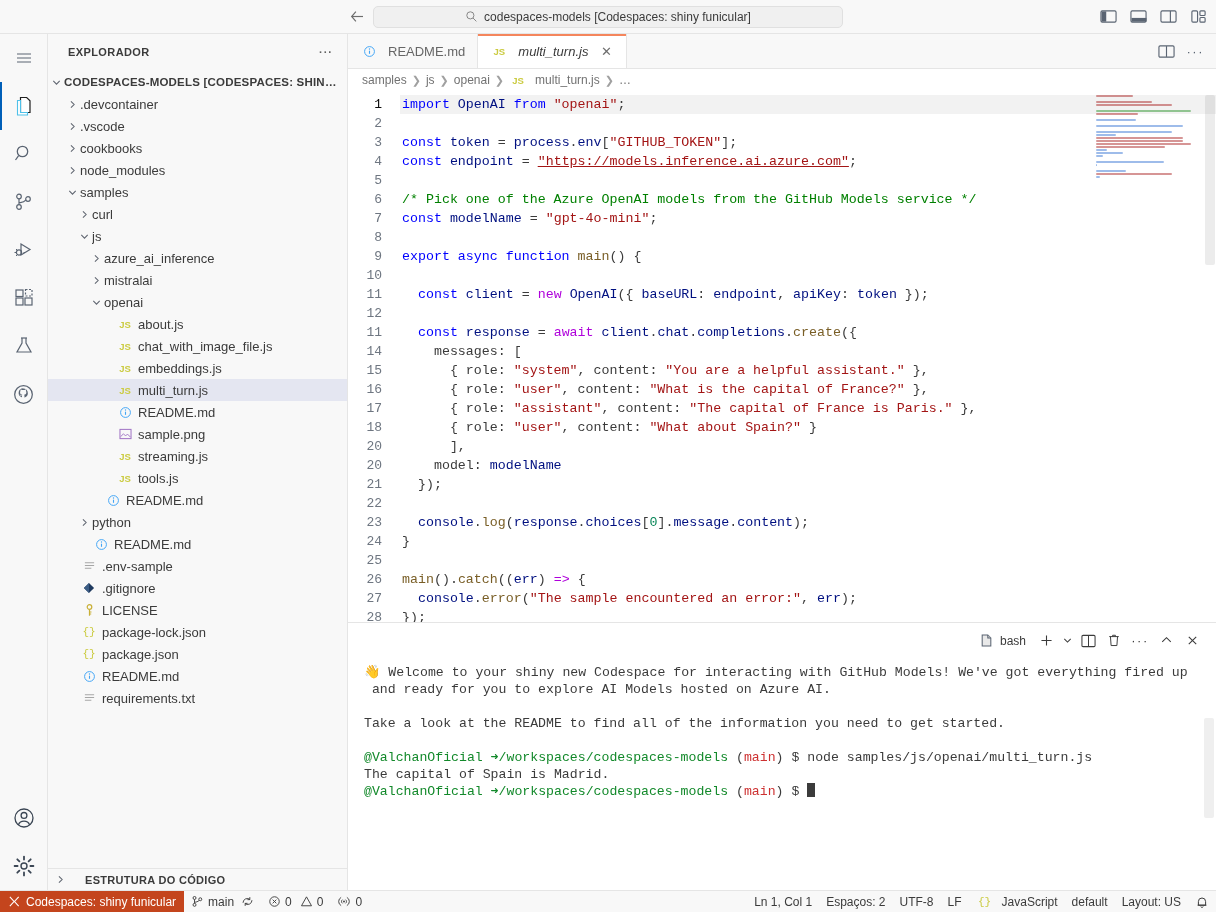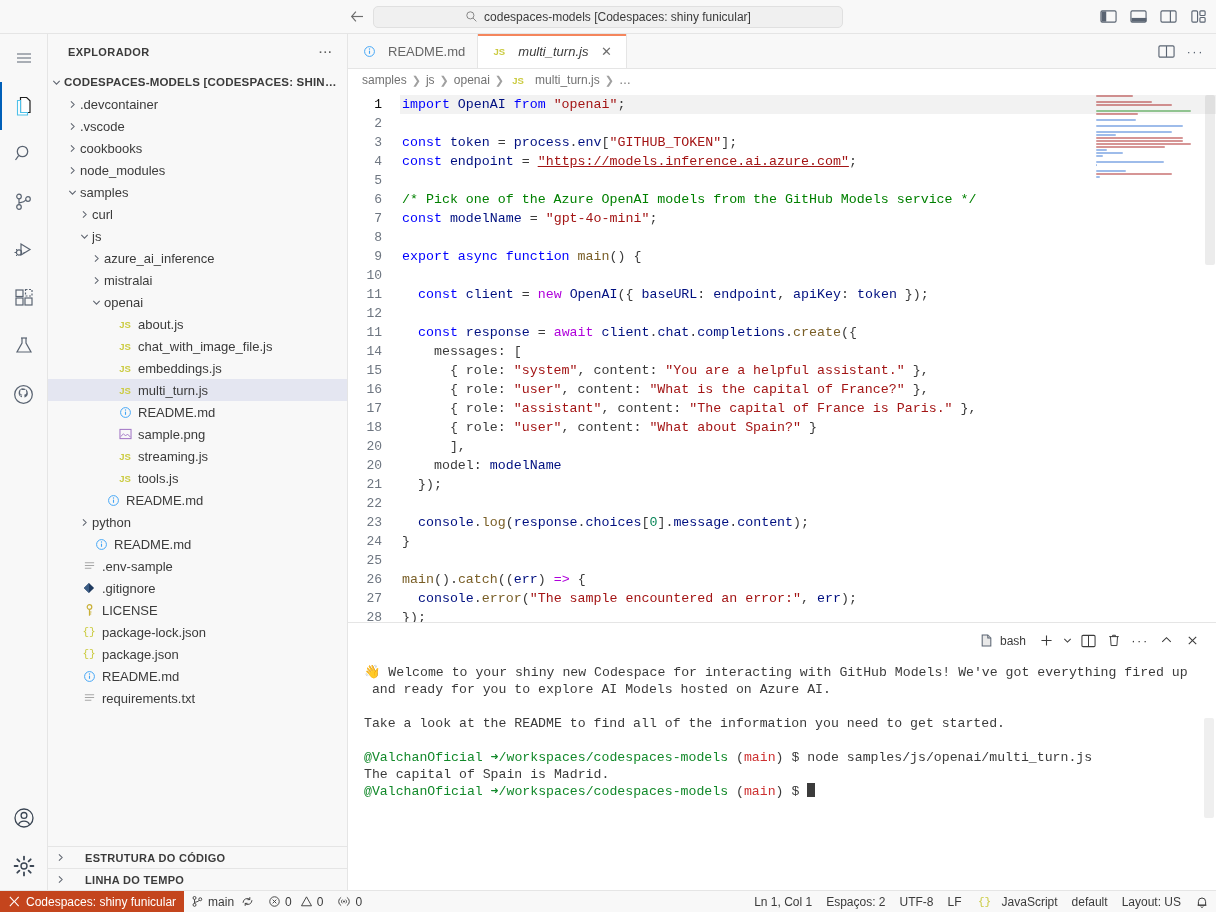--- a/index.html
+++ b/index.html
@@ -565,28 +565,20 @@
             </div>
           </div>
       </div>
       <div class="sb-section">
         <span class="chev">
           <svg width="11" height="11" viewBox="0 0 12 12">
               <path d="M4.3 2.5L7.8 6l-3.5 3.5" stroke="#5f6570" stroke-width="1.15" fill="none"></path>
             </svg>
         </span>
         <span>ESTRUTURA DO CÓDIGO</span>
-      </div>
-      <div class="sb-section">
-        <span class="chev">
-          <svg width="11" height="11" viewBox="0 0 12 12">
-              <path d="M4.3 2.5L7.8 6l-3.5 3.5" stroke="#5f6570" stroke-width="1.15" fill="none"></path>
-            </svg>
-        </span>
-        <span>LINHA DO TEMPO</span>
       </div>
     </div>
 
     <div class="editorarea">
 
       <div class="tabsbar">
         <div id="tabs-host" style="display:flex">
             <div class="tab">
               <span class="fico md">
                 <svg width="13" height="13" viewBox="0 0 14 14">

